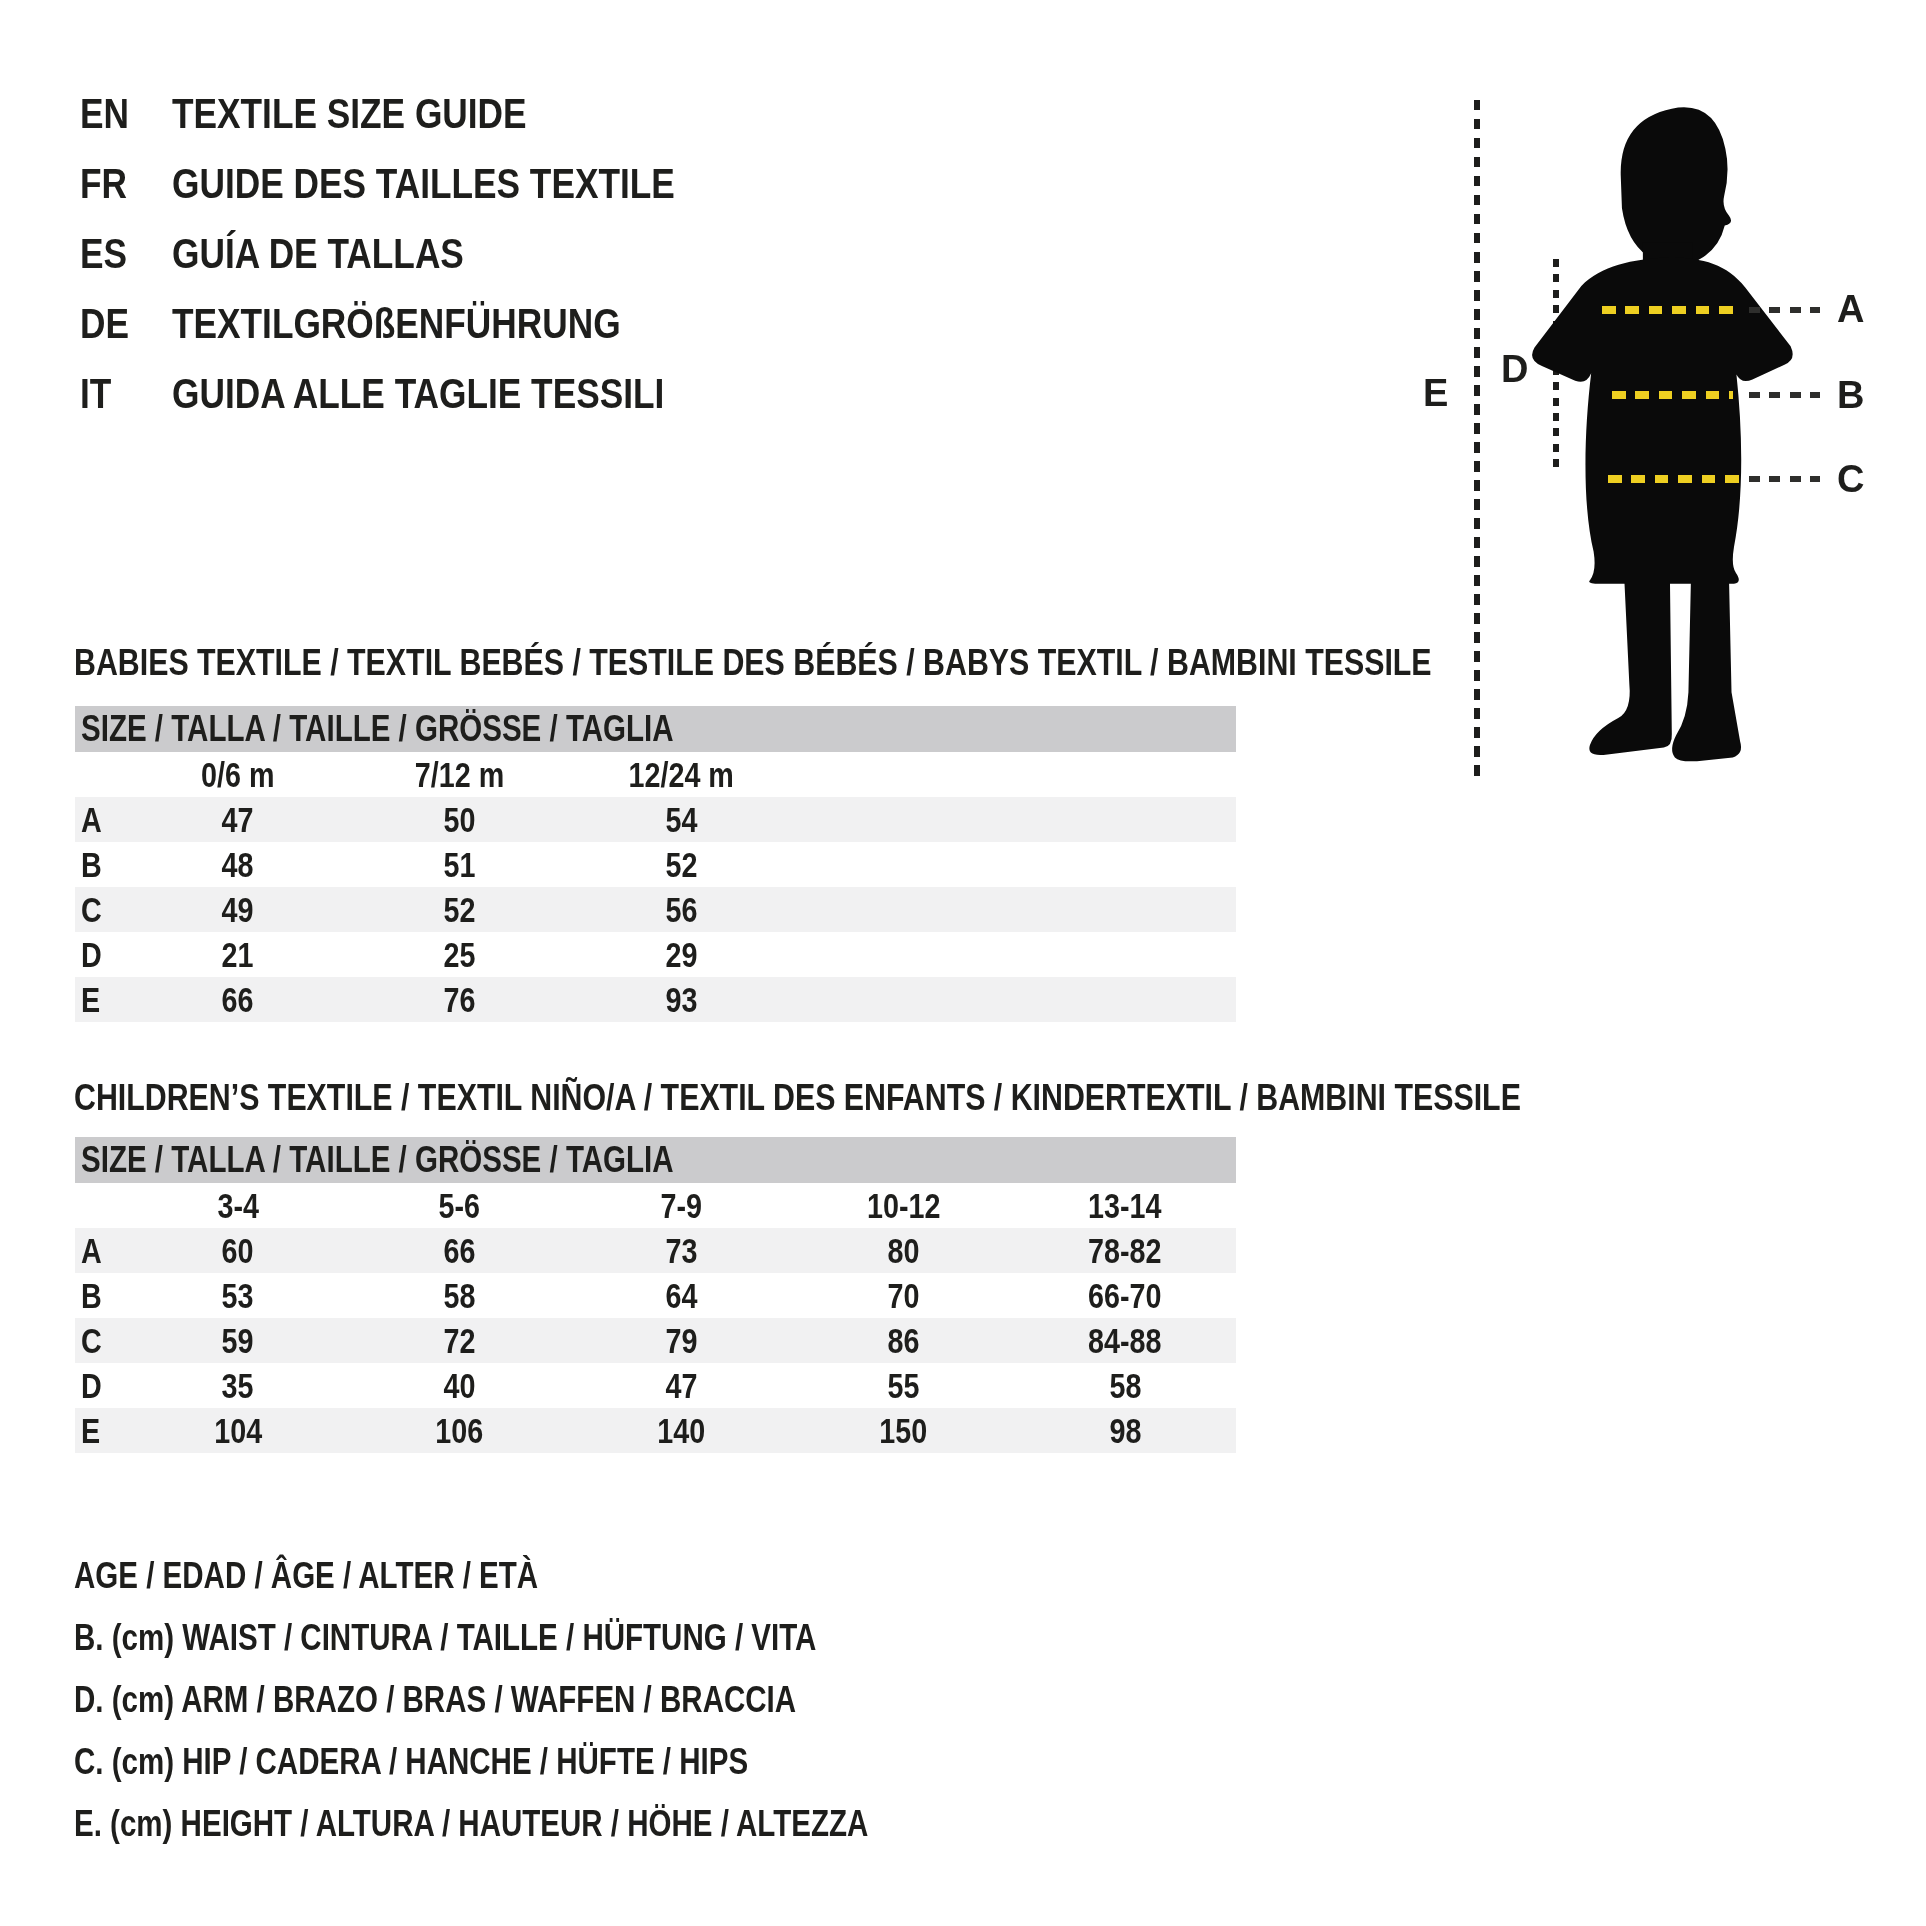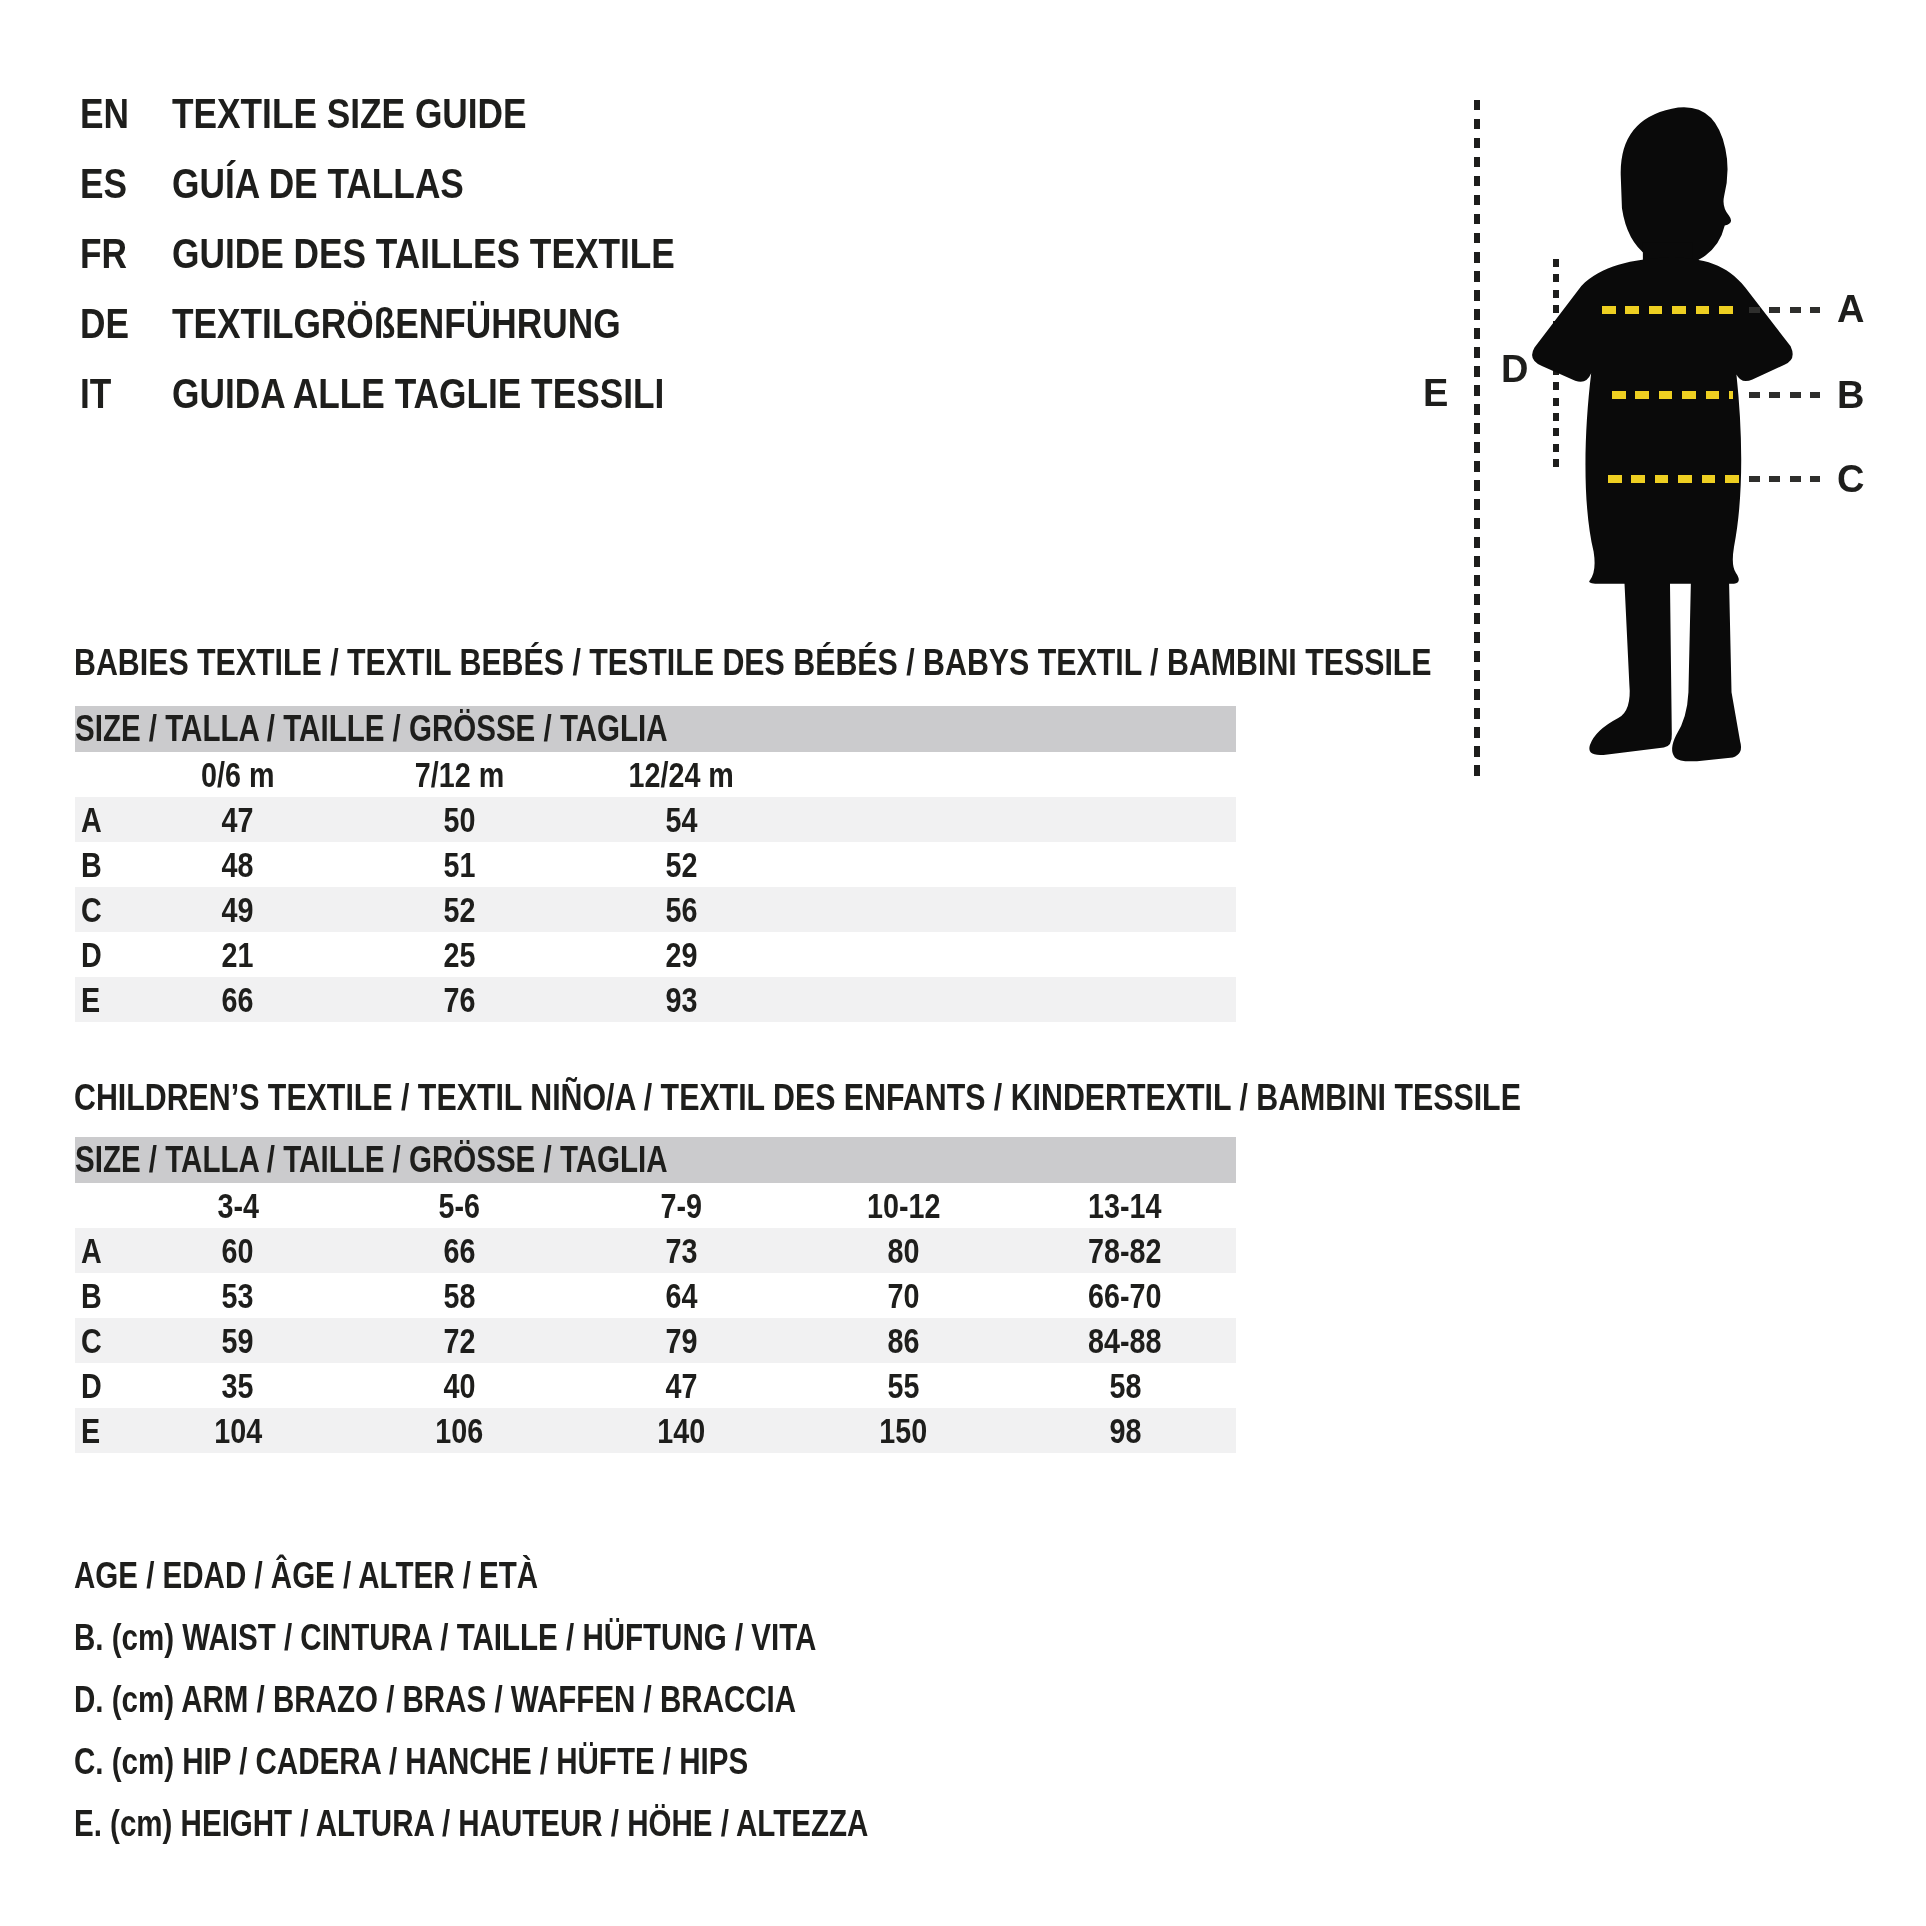--- a/index.html
+++ b/index.html
@@ -22,21 +22,21 @@
 
   
   .sec-title{position:absolute;left:74px;margin:0;font-size:37px;line-height:41px;font-weight:700;text-decoration:underline;}
   .sec-title.babies{top:642px;}
   .sec-title.children{top:1077px;}
 
   
   .table{position:absolute;left:75px;width:1161px;}
   .table.babies{top:706px;}
   .table.children{top:1137px;}
-  .thead{height:46px;background:#cbcbcd;display:flex;align-items:center;padding-left:0;box-sizing:border-box;}
+  .thead{height:46px;background:#cbcbcd;display:flex;align-items:center;padding-left:6px;box-sizing:border-box;}
   .thead span{font-size:36px;}
   .tgrid{display:grid;grid-template-columns:52px repeat(5,1fr);text-align:center;}
   .trow{height:45px;}
   .trow.alt{background:#f1f1f2;}
   .cell{display:flex;align-items:center;justify-content:center;font-size:35px;}
   .cell.lab{justify-content:flex-start;padding-left:6.2px;box-sizing:border-box;}
 
   
   .legend{position:absolute;left:74px;top:1556px;}
   .legend div{height:62px;}
@@ -69,26 +69,26 @@
 <body>
 
 <div id="page">
 
   <section class="langs">
     <div class="lang-row">
       <span class="cond">EN</span>
       <span class="cond">TEXTILE SIZE GUIDE</span>
     </div>
     <div class="lang-row">
+      <span class="cond">FR</span>
+      <span class="cond">GUIDE DES TAILLES TEXTILE</span>
+    </div>
+    <div class="lang-row">
       <span class="cond">ES</span>
       <span class="cond">GUÍA DE TALLAS</span>
-    </div>
-    <div class="lang-row">
-      <span class="cond">FR</span>
-      <span class="cond">GUIDE DES TAILLES TEXTILE</span>
     </div>
     <div class="lang-row">
       <span class="cond">DE</span>
       <span class="cond">TEXTILGRÖßENFÜHRUNG</span>
     </div>
     <div class="lang-row">
       <span class="cond">IT</span>
       <span class="cond">GUIDA ALLE TAGLIE TESSILI</span>
     </div>
   </section>

